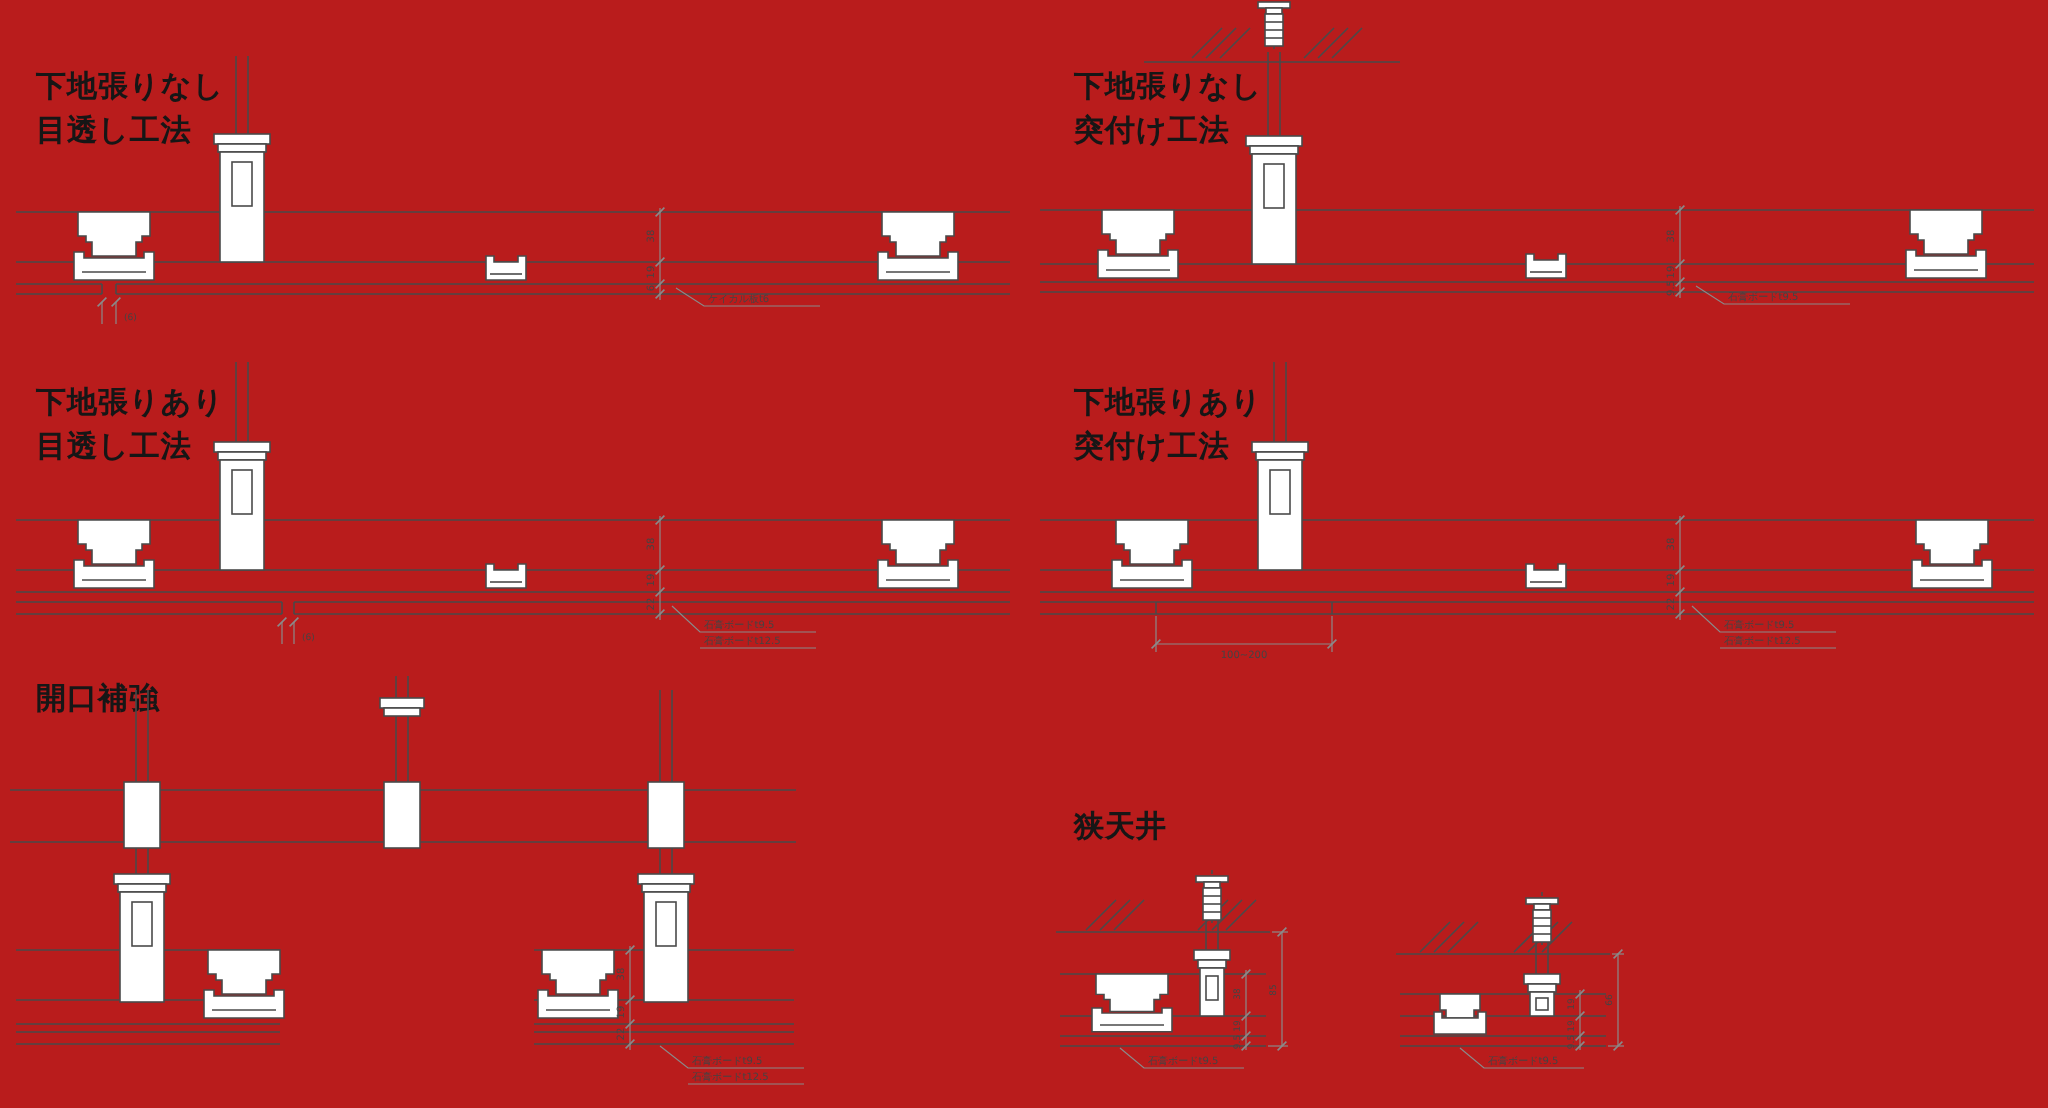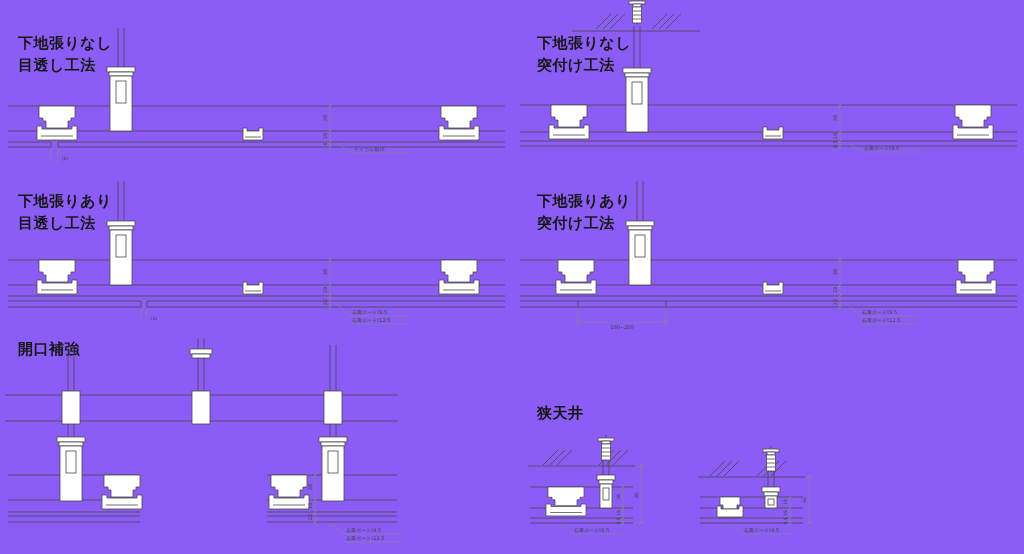--- a/index.html
+++ b/index.html
@@ -1,16 +1,16 @@
 <!DOCTYPE html>
 <html><head>
 <meta charset="utf-8">
 <style>
   html,body{margin:0;padding:0;background:#fff;}
-  .stage{position:relative;width:1024px;height:554px;background:#8b5cf6;overflow:hidden;
+  .stage{position:relative;width:1024px;height:554px;background:#b91c1c;overflow:hidden;
          font-family:"DejaVu Sans","Liberation Sans",sans-serif;}
   .stage svg{position:absolute;left:0;top:0;}
   .ln{stroke:#4a4a4a;stroke-width:.8;fill:none;}
   .b {fill:#fff;stroke:#4a4a4a;stroke-width:.8;}
   .tk{stroke:#8a8a8a;stroke-width:.8;fill:none;}
   .dim line,.dim path{stroke:#8a8a8a;stroke-width:.6;fill:none;}
   .dt {font-size:5px;fill:#444;}
   .dt2{font-size:4.5px;fill:#444;}
   .ttl{font-size:15px;font-weight:600;fill:#161616;letter-spacing:.5px;}
 </style>

